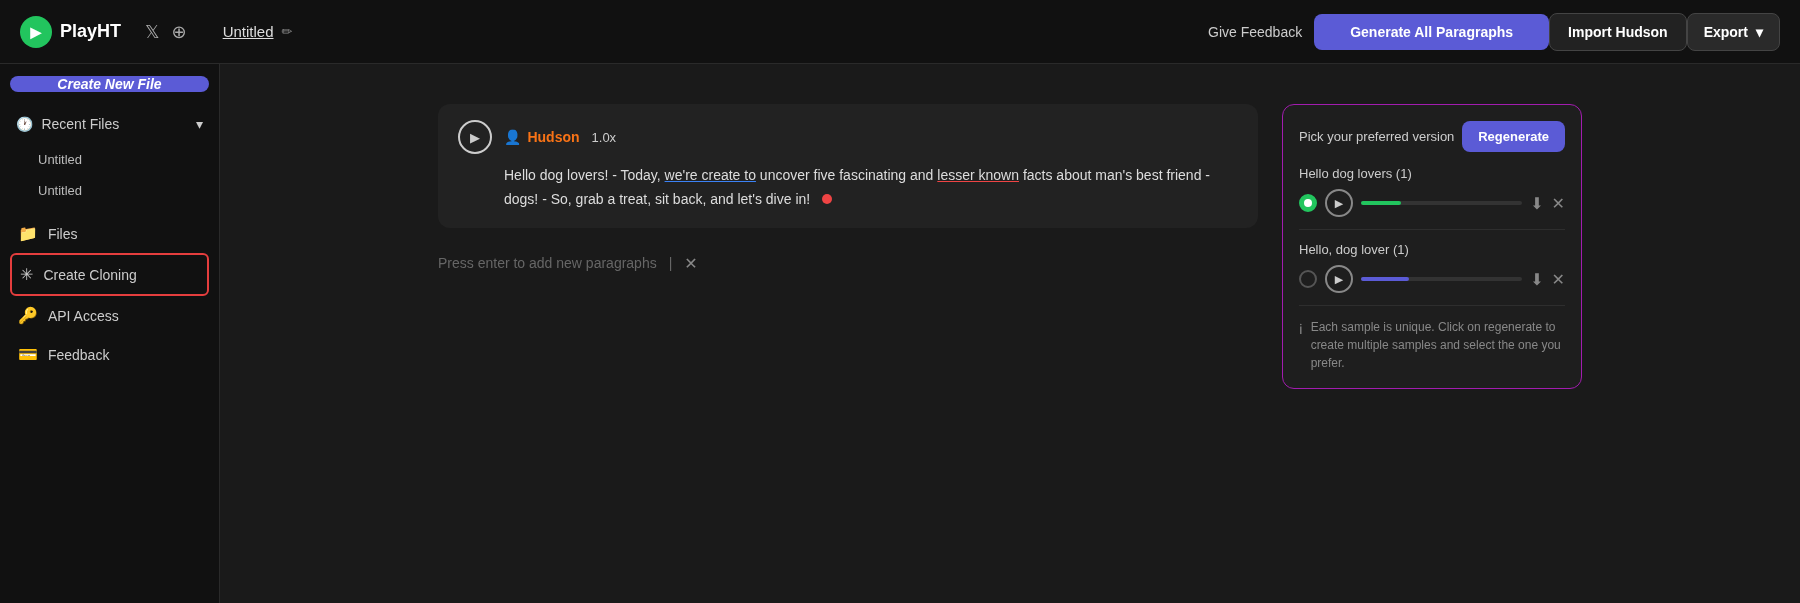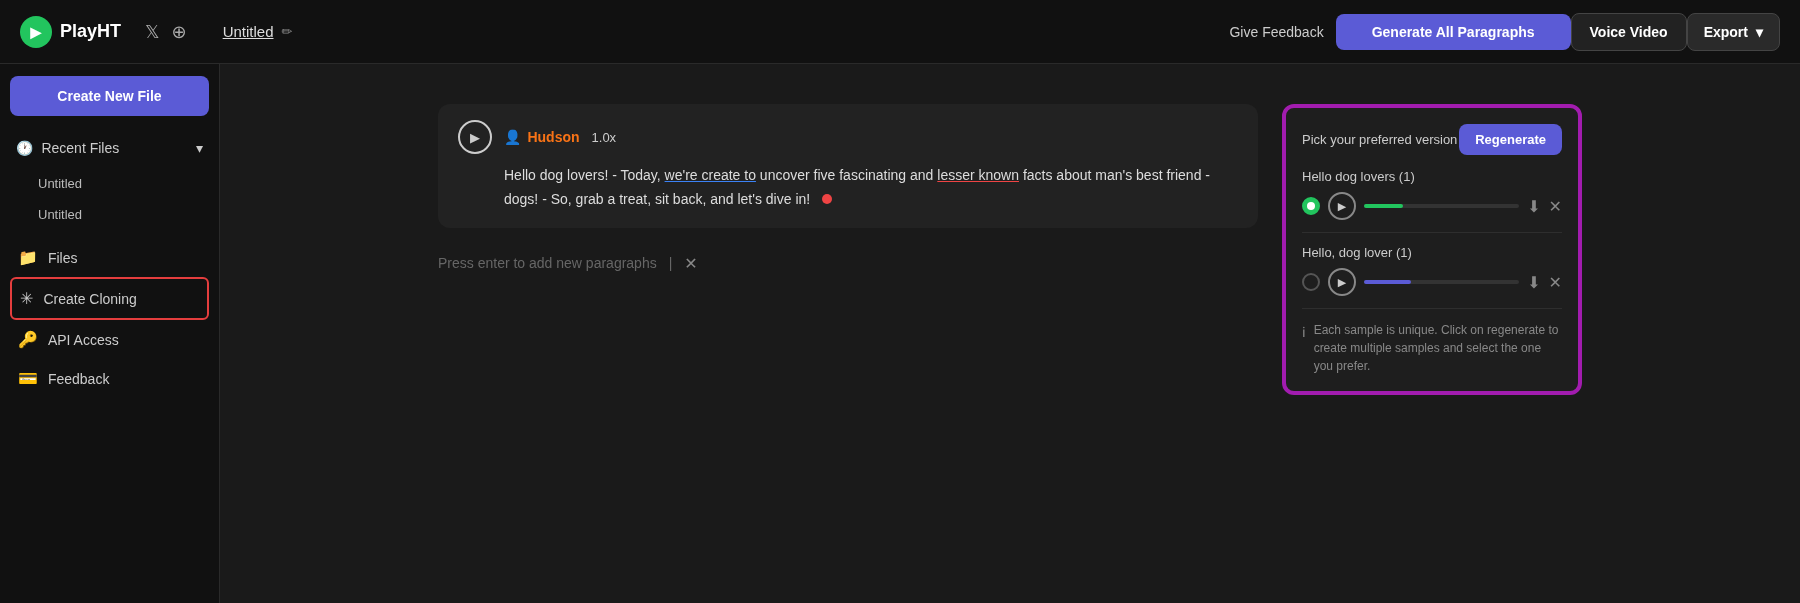--- a/index.html
+++ b/index.html
@@ -143,25 +143,26 @@
       flex-direction: column;
       padding: 12px 10px;
       flex-shrink: 0;
     }
     .btn-create {
       background: #5b5bd6;
       border: none;
       color: #fff;
       font-size: 14px;
       font-weight: 700;
-      padding: 12px 16px;
+      padding: 0 16px;
       border-radius: 8px;
       cursor: pointer;
       width: 100%;
       margin-bottom: 16px;
+      font-style: italic;
     }
     .sidebar-section {
       display: flex;
       align-items: center;
       gap: 8px;
       padding: 8px 6px;
       cursor: pointer;
       border-radius: 6px;
       font-size: 14px;
       font-weight: 500;
@@ -282,21 +283,21 @@
     .close-x {
       cursor: pointer;
       color: #888;
       font-size: 16px;
     }
 
     
     .regen-panel {
       width: 300px;
       background: #1e1e1e;
-      border: 4px solid #a21caf;
+      border: 1px solid #a21caf;
       border-radius: 12px;
       padding: 16px;
       margin-left: 24px;
       flex-shrink: 0;
       align-self: flex-start;
       margin-top: 0;
     }
     .regen-header {
       display: flex;
       align-items: center;
@@ -444,21 +445,21 @@
   </div>
   <div class="header-center">
     <div class="doc-title-row">
       <span class="doc-title">Untitled</span>
       <span class="edit-icon">✏</span>
     </div>
   </div>
   <div class="header-actions">
     <button class="btn-feedback">Give Feedback</button>
     <button class="btn-generate">Generate All Paragraphs</button>
-    <button class="btn-import">Voice Video</button>
+    <button class="btn-import">Import Hudson</button>
     <button class="btn-export">
       <span>Export</span>
       <span>▾</span>
     </button>
   </div>
 </div>
 
 <div class="main">
 
   <div class="sidebar">

